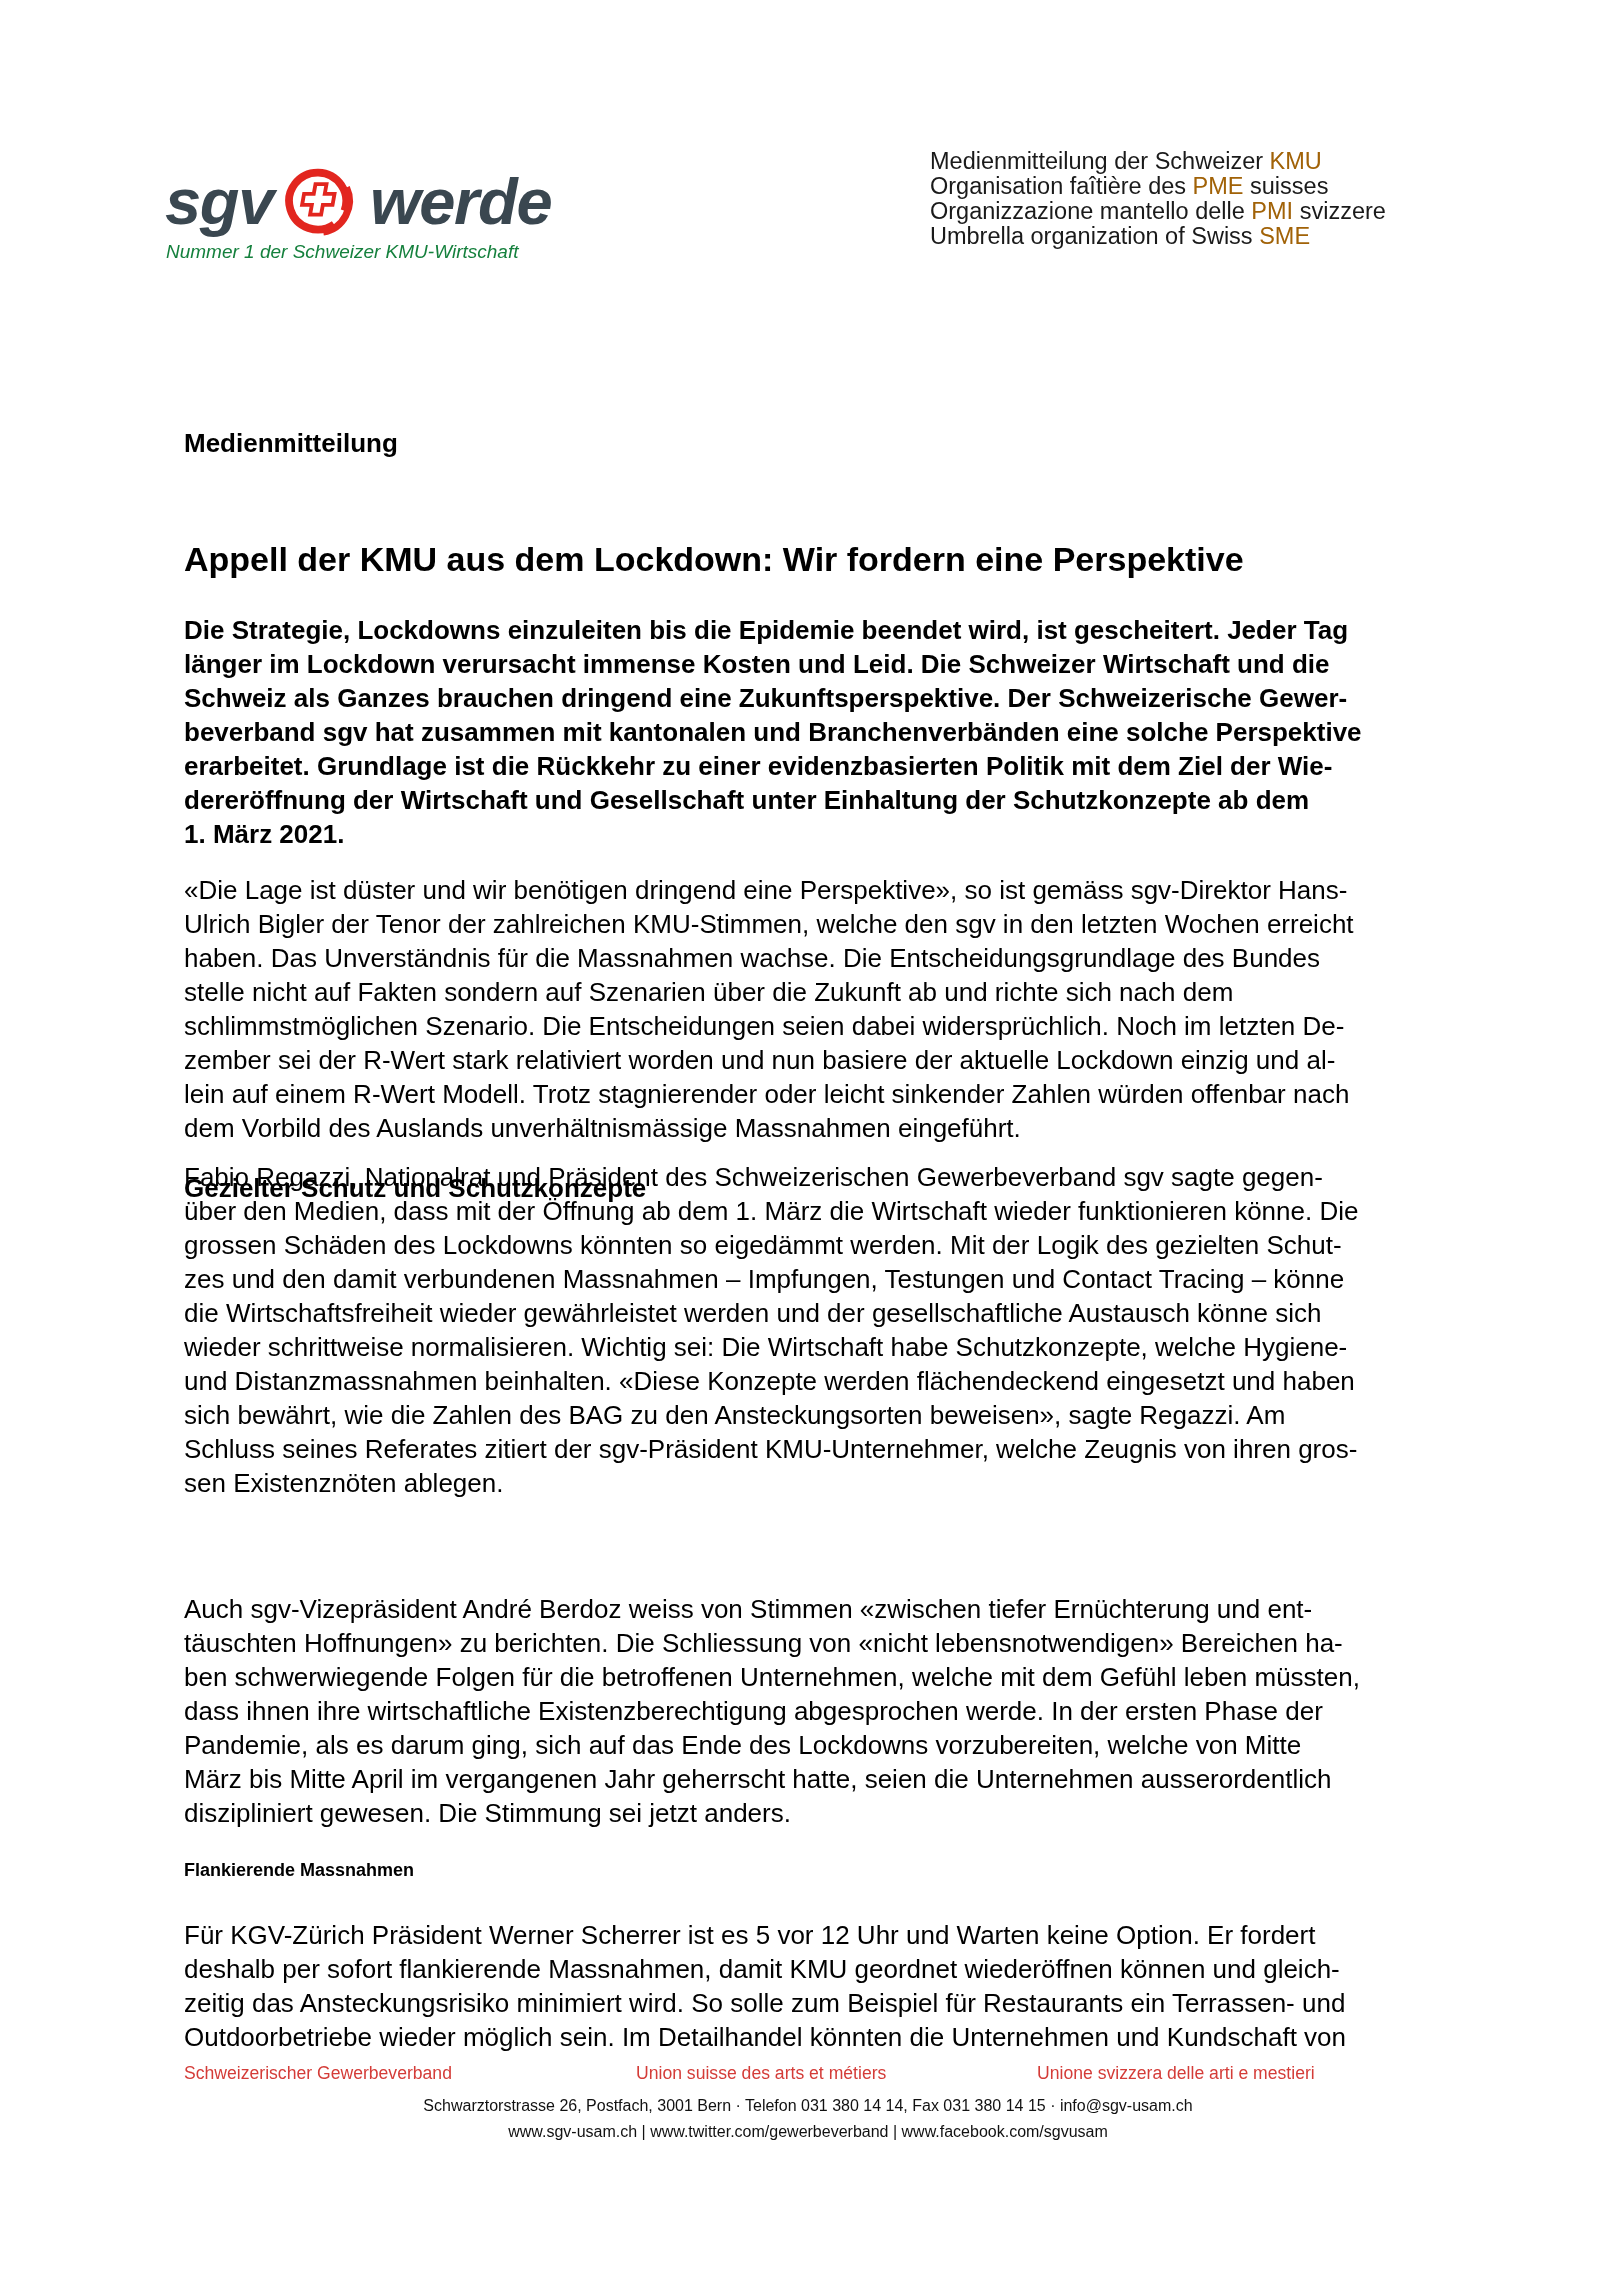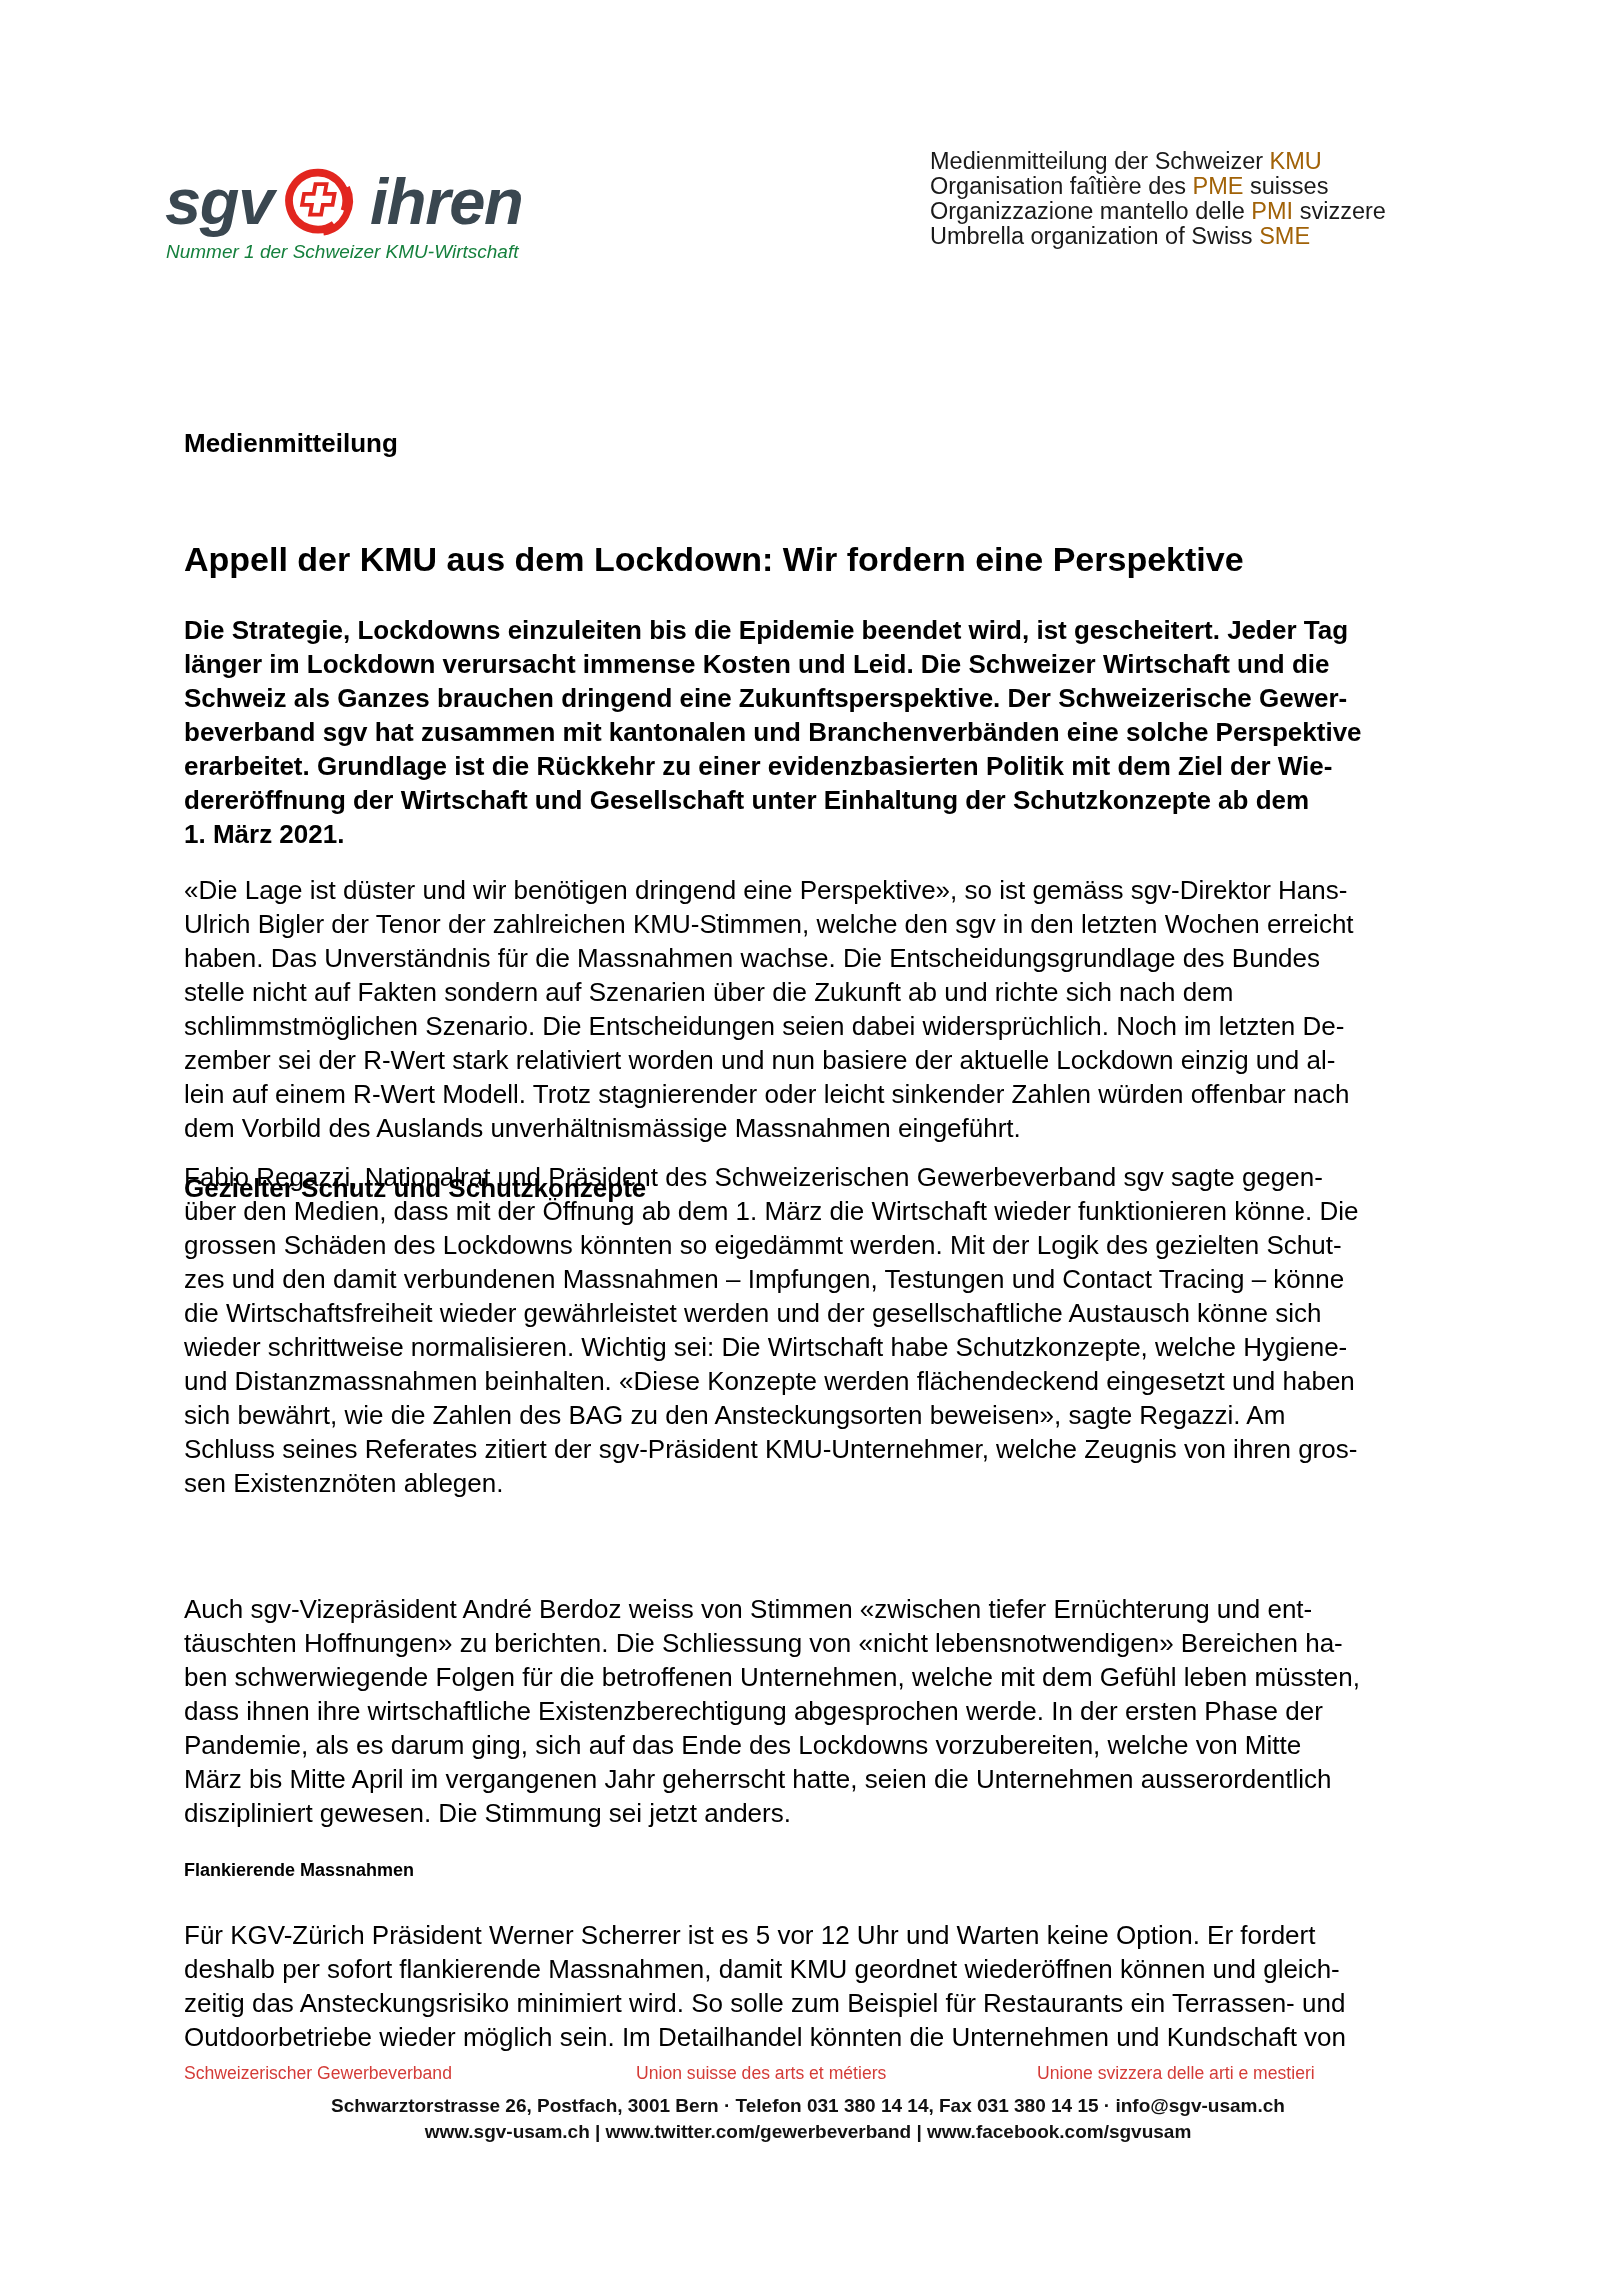--- a/index.html
+++ b/index.html
@@ -89,25 +89,24 @@
     color: #D43C38;
     white-space: nowrap;
   }
   .footer-org-de { left: 184px; }
   .footer-org-fr { left: 636px; }
   .footer-org-it { left: 1037px; }
   .footer-address, .footer-links {
     position: absolute;
     left: 0; width: 1616px;
     text-align: center;
-    font-size: 19px;
+    font-size: 16px;
     line-height: 25px;
     color: #111;
     white-space: nowrap;
-    font-weight: bold;
   }
   .footer-address { top: 2093px; }
   .footer-links   { top: 2119px; }
 </style>
 </head>
 <body>
 
 <div class="page">
 
   <span class="logo-word logo-sgv">sgv</span>
@@ -116,21 +115,21 @@
 
     <path d="M 77.3 89 A 44 44 0 1 1 93.3 68" fill="none" stroke="#E2261F" stroke-width="12"></path>
 
     <path d="M 60.5 101 A 49 49 0 0 0 96.4 32.3" fill="none" stroke="#E2261F" stroke-width="11" stroke-linecap="butt"></path>
 
     <g transform="translate(52,53) skewX(-10) translate(-52,-53)">
       <path d="M 44 27 h 17 v 15 h 15 v 17 h -15 v 15 h -17 v -15 h -15 v -17 h 15 z" fill="#ffffff" stroke="#E2261F" stroke-width="6"></path>
     </g>
   </svg>
 
-  <span class="logo-word logo-usam">ihren</span>
+  <span class="logo-word logo-usam">werde</span>
 
   <div class="tagline">Nummer 1 der Schweizer KMU-Wirtschaft</div>
 
   <div class="letterhead">
     <div><span>Medienmitteilung der Schweizer </span><span class="accent">KMU</span><span></span></div>
     <div><span>Organisation faîtière des </span><span class="accent">PME</span><span> suisses</span></div>
     <div><span>Organizzazione mantello delle </span><span class="accent">PMI</span><span> svizzere</span></div>
     <div><span>Umbrella organization of Swiss </span><span class="accent">SME</span><span></span></div>
   </div>
 

